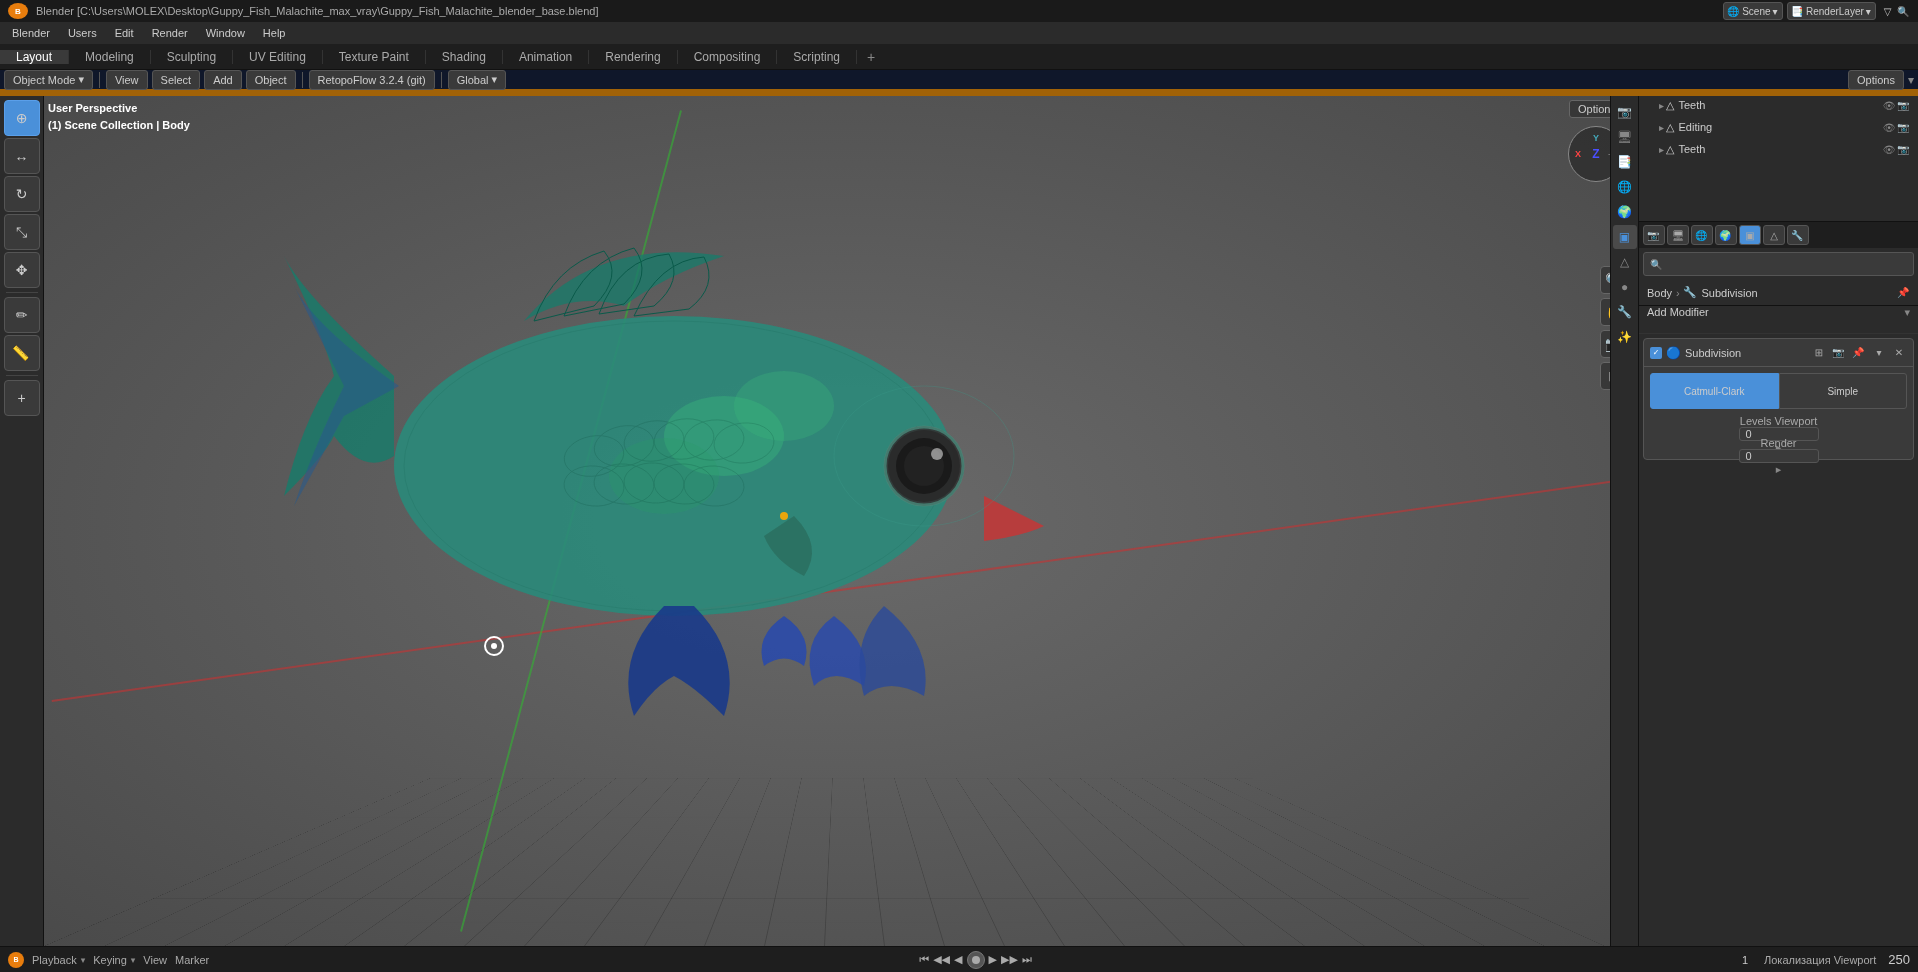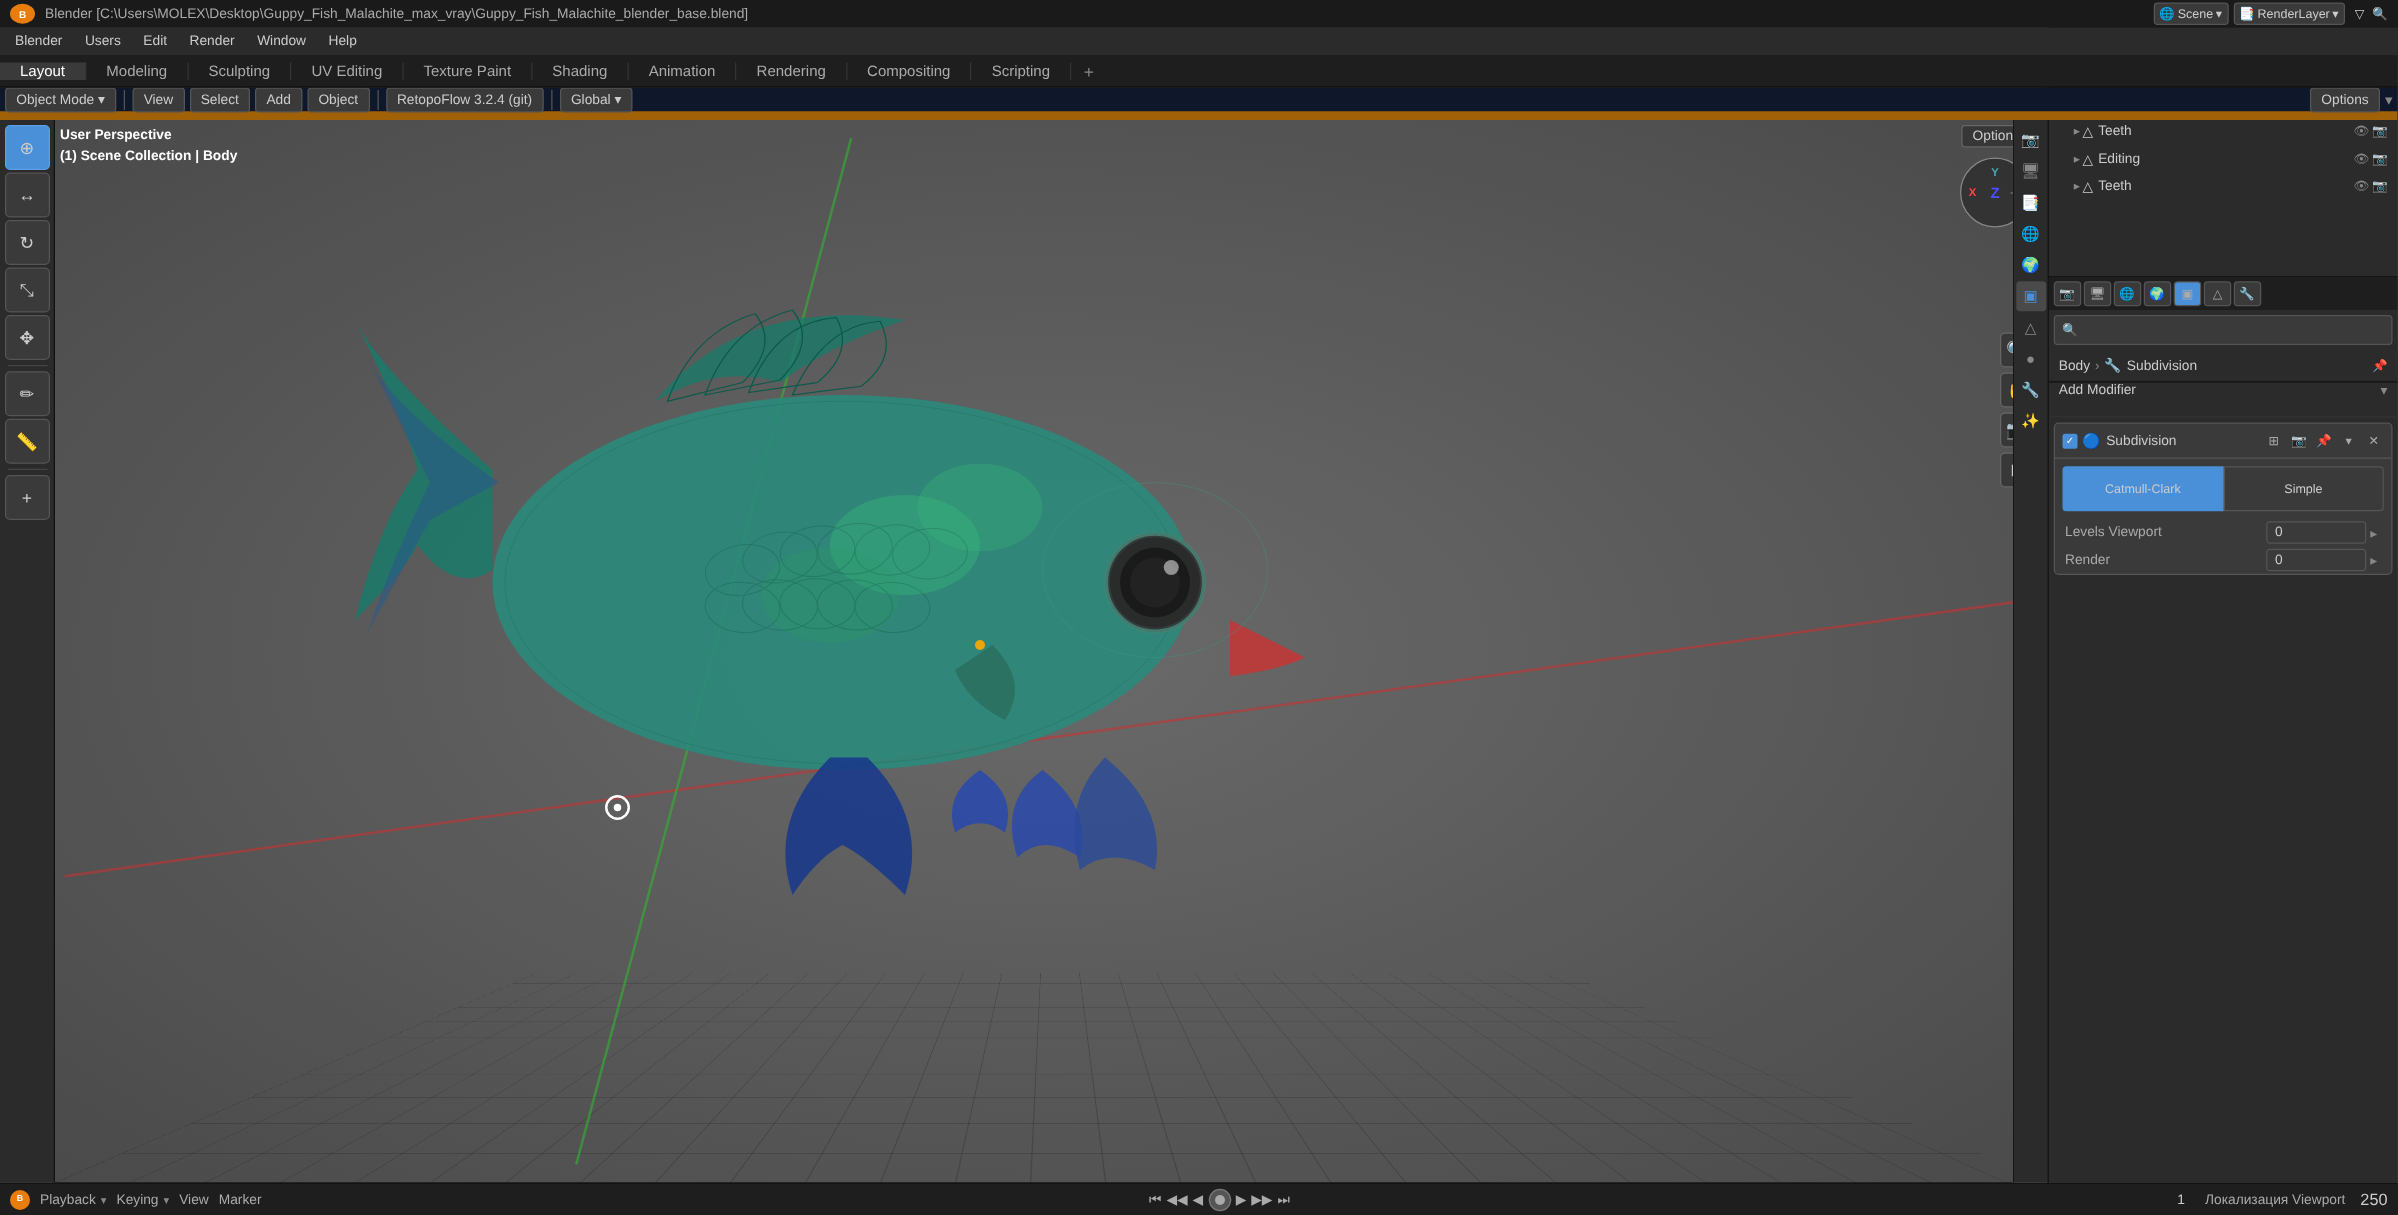--- a/index.html
+++ b/index.html
@@ -420,20 +420,21 @@
     .subdiv-btn:first-child { border-radius: 3px 0 0 3px; }
     .subdiv-btn:last-child { border-radius: 0 3px 3px 0; }
 
     
     .prop-row {
       display: flex;
       align-items: center;
       height: 22px;
       padding: 0 8px;
       font-size: 11px;
+      flex-direction: column;
     }
     .prop-label { flex: 1; color: #aaa; }
     .prop-value {
       width: 80px;
       height: 18px;
       background: #3a3a3a;
       border: 1px solid #555;
       border-radius: 3px;
       display: flex; align-items: center;
       padding: 0 6px;

